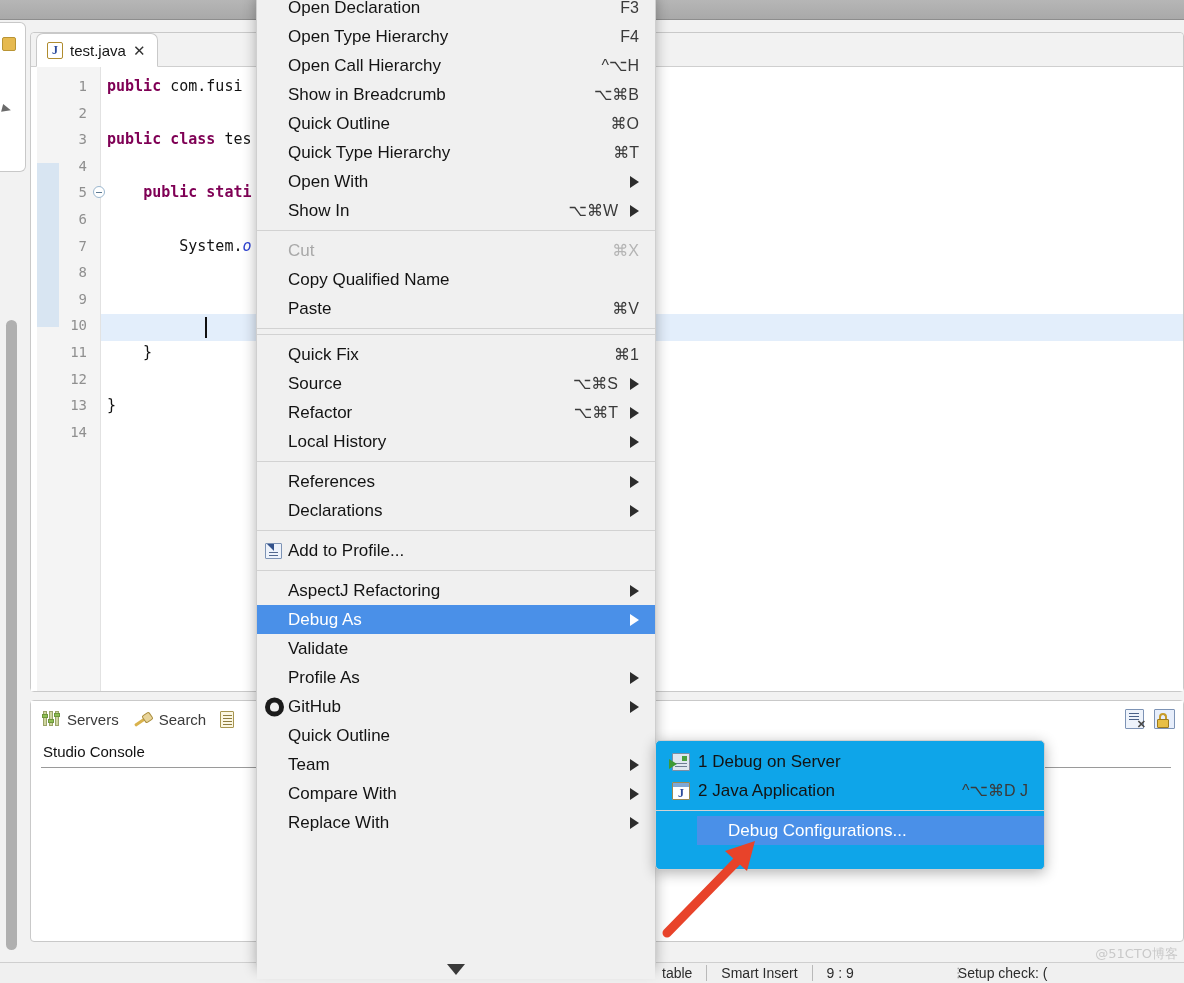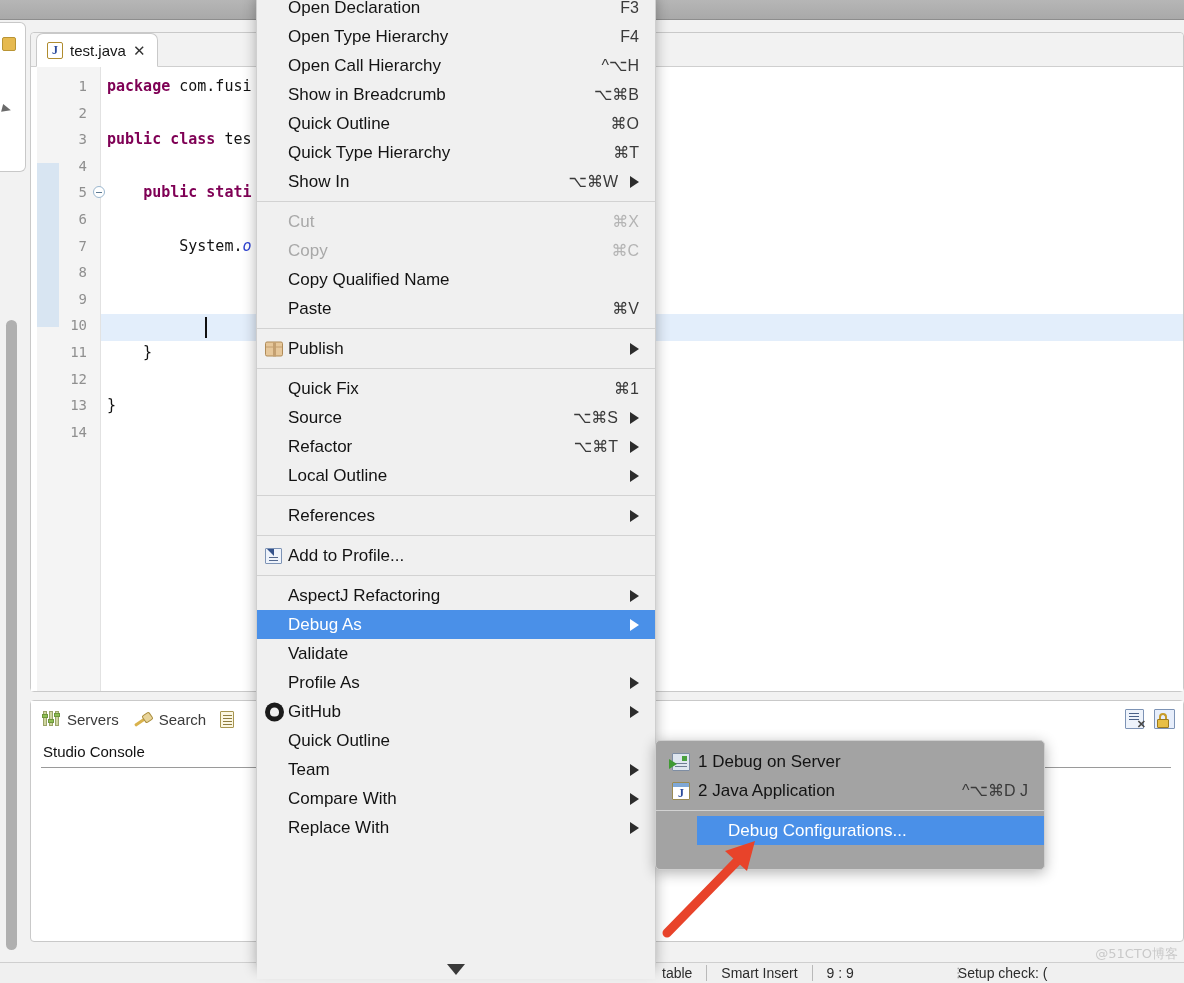--- a/index.html
+++ b/index.html
@@ -181,21 +181,21 @@
 
   .menu-scroll-down {
     position:absolute; left:0; bottom:2px; width:100%; height:20px;
     display:flex; align-items:center; justify-content:center; background:#f0f0f0;
   }
   .menu-scroll-down .tri { width:0;height:0;border-left:9px solid transparent;border-right:9px solid transparent;border-top:11px solid #3a3a3a; }
 
   
   .submenu {
     position:absolute; left:655px; top:740px; width:390px; height:130px;
-    background:#a3a3a3; border:1px solid #cfcfcf; border-radius:5px;
+    background:#0ea5e9; border:1px solid #cfcfcf; border-radius:5px;
     box-shadow:0 3px 14px rgba(0,0,0,.30); padding-top:6px;
   }
   .smi { position:relative; height:29px; display:flex; align-items:center; padding:0 16px 0 42px; font-size:17px; color:#131313; white-space:nowrap; }
   .smi.sel { background:#4a90e8; color:#fff;margin-left:41px; }
   .smi .accel { margin-left:auto; font-size:16px; color:#3a3a3a; }
   .smi .sm-icon { position:absolute; left:16px; top:50%; transform:translateY(-50%); }
   .ico-srv{width:18px;height:18px;background:#dfe6ef;border:1px solid #7e8da3;border-radius:1px;position:relative;}
   .ico-srv .g{position:absolute;right:2px;top:2px;width:5px;height:5px;background:#4aa13f;}
   .ico-srv .l{position:absolute;left:2px;top:9px;width:12px;height:1px;background:#6d7c93;box-shadow:0 3px 0 #6d7c93;}
   .ico-srv .p{position:absolute;left:-4px;bottom:1px;width:0;height:0;border-left:8px solid #3f9a33;border-top:5px solid transparent;border-bottom:5px solid transparent;}
@@ -248,21 +248,21 @@
           <div>6</div>
           <div>7</div>
           <div>8</div>
           <div>9</div>
           <div>10</div>
           <div>11</div>
           <div>12</div>
           <div>13</div>
           <div>14</div>
         </div>
-      <div class="codelines" id="codelines"><div><span class="kw">package</span> com.fusi</div><div></div><div><span class="kw">public class</span> tes</div><div></div><div>    <span class="kw">public stati</span></div><div></div><div>        System.<span class="fld">o</span></div><div></div><div></div><div></div><div>    }</div><div></div><div>}</div><div></div></div>
+      <div class="codelines" id="codelines"><div><span class="kw">public</span> com.fusi</div><div></div><div><span class="kw">public class</span> tes</div><div></div><div>    <span class="kw">public stati</span></div><div></div><div>        System.<span class="fld">o</span></div><div></div><div></div><div></div><div>    }</div><div></div><div>}</div><div></div></div>
       <div class="caret"></div>
     </div>
   </div>
 
   <div class="console-wrap">
     <div class="console-tabs">
       <div class="ctab">
         <span class="ico-servers">
             <i></i>
             <i></i>
@@ -332,68 +332,67 @@
       </div>
       <div class="mi">
         <span>Quick Outline</span>
         <span class="accel">⌘O</span>
       </div>
       <div class="mi">
         <span>Quick Type Hierarchy</span>
         <span class="accel">⌘T</span>
       </div>
       <div class="mi">
+        <span>Open With</span>
+        <span class="arrow" style="margin-left: auto;"></span>
+      </div>
+      <div class="mi">
         <span>Show In</span>
         <span class="accel">⌥⌘W</span>
         <span class="arrow"></span>
       </div>
       <div class="sep"></div>
       <div class="mi disabled">
         <span>Cut</span>
         <span class="accel">⌘X</span>
       </div>
-      <div class="mi disabled">
-        <span>Copy</span>
-        <span class="accel">⌘C</span>
-      </div>
       <div class="mi">
         <span>Copy Qualified Name</span>
       </div>
       <div class="mi">
         <span>Paste</span>
         <span class="accel">⌘V</span>
       </div>
       <div class="sep"></div>
-      <div class="mi">
-        <span class="mi-icon ico-publish"></span>
-        <span>Publish</span>
-        <span class="arrow" style="margin-left: auto;"></span>
-      </div>
       <div class="sep"></div>
       <div class="mi">
         <span>Quick Fix</span>
         <span class="accel">⌘1</span>
       </div>
       <div class="mi">
         <span>Source</span>
         <span class="accel">⌥⌘S</span>
         <span class="arrow"></span>
       </div>
       <div class="mi">
         <span>Refactor</span>
         <span class="accel">⌥⌘T</span>
         <span class="arrow"></span>
       </div>
       <div class="mi">
-        <span>Local Outline</span>
+        <span>Local History</span>
         <span class="arrow" style="margin-left: auto;"></span>
       </div>
       <div class="sep"></div>
       <div class="mi">
         <span>References</span>
+        <span class="arrow" style="margin-left: auto;"></span>
+      </div>
+      <div class="mi">
+        <span>Declarations</span>
         <span class="arrow" style="margin-left: auto;"></span>
       </div>
       <div class="sep"></div>
       <div class="mi">
         <span class="mi-icon ico-snippet">
           <span class="ar"></span>
           <span class="ln"></span>
         </span>
         <span>Add to Profile...</span>
       </div>

